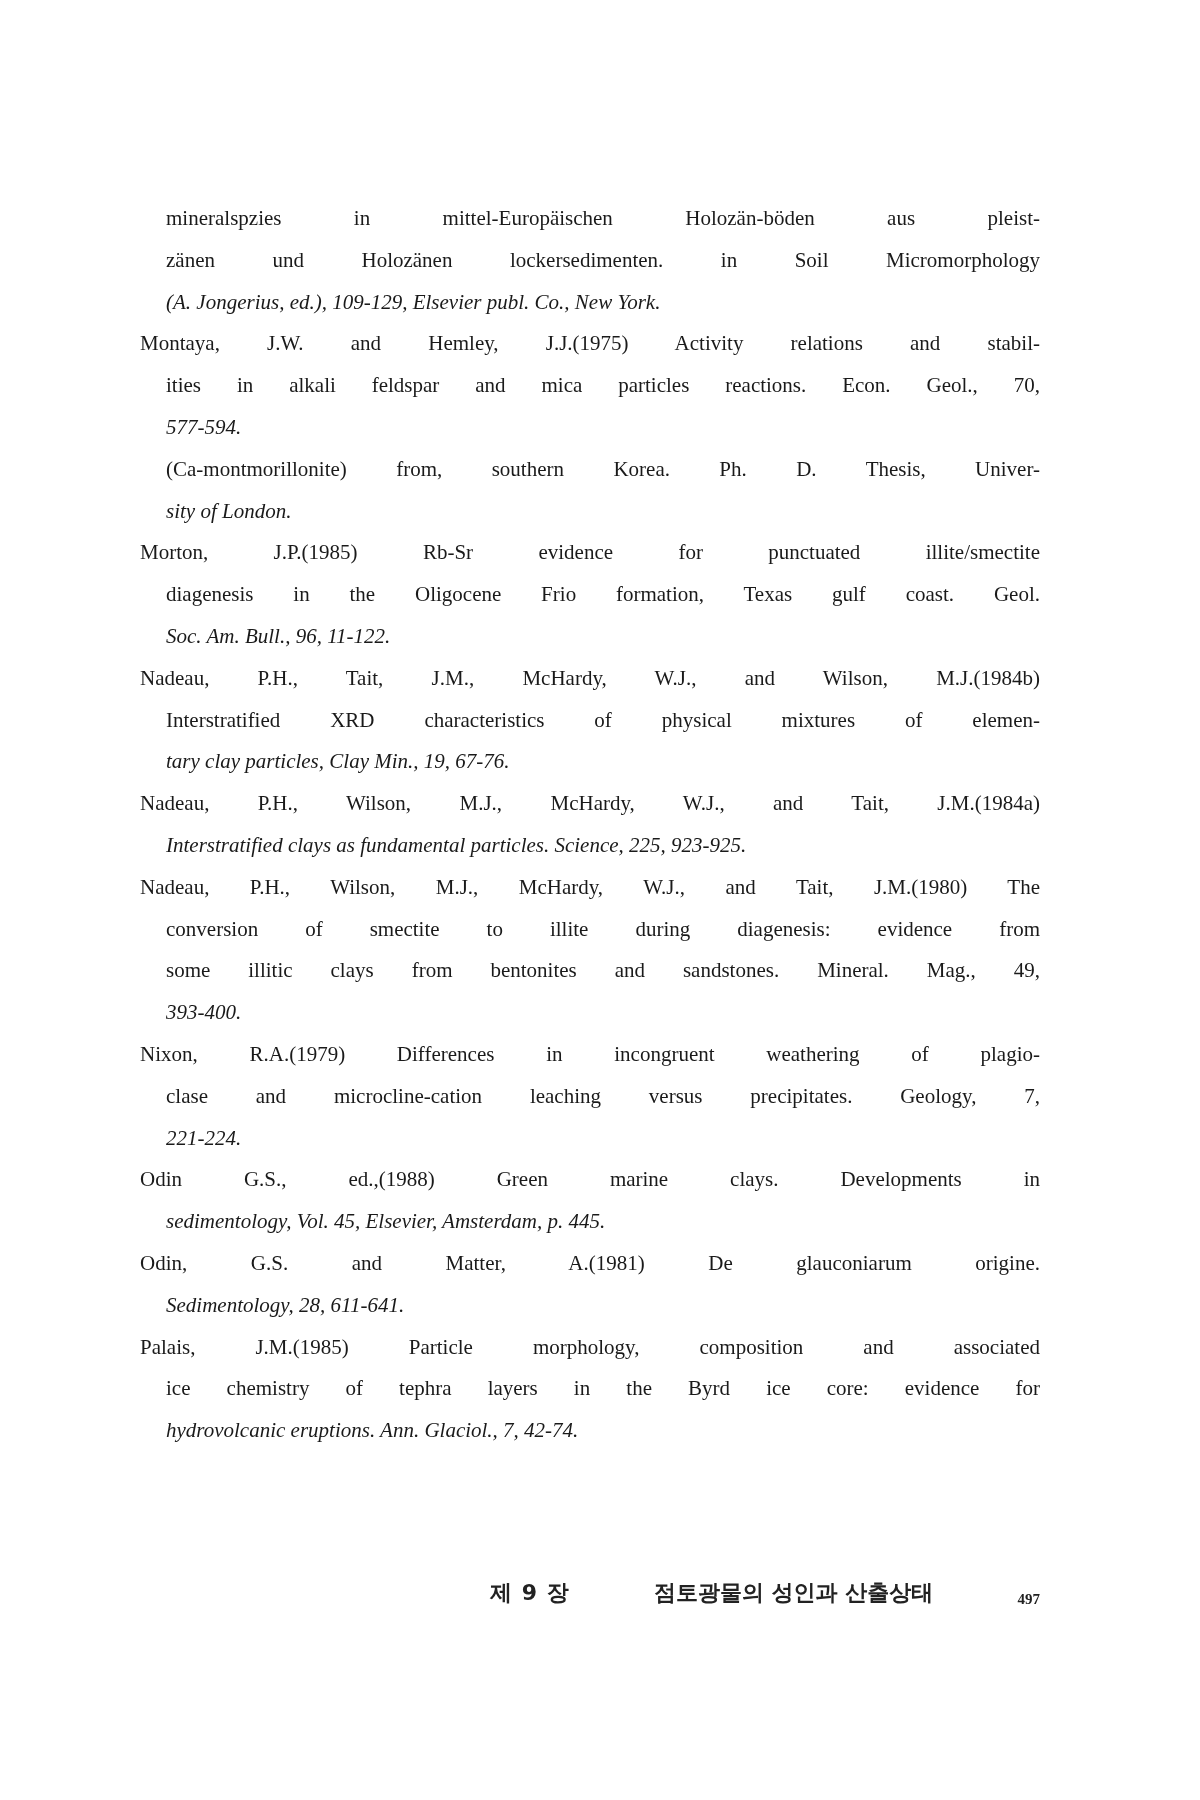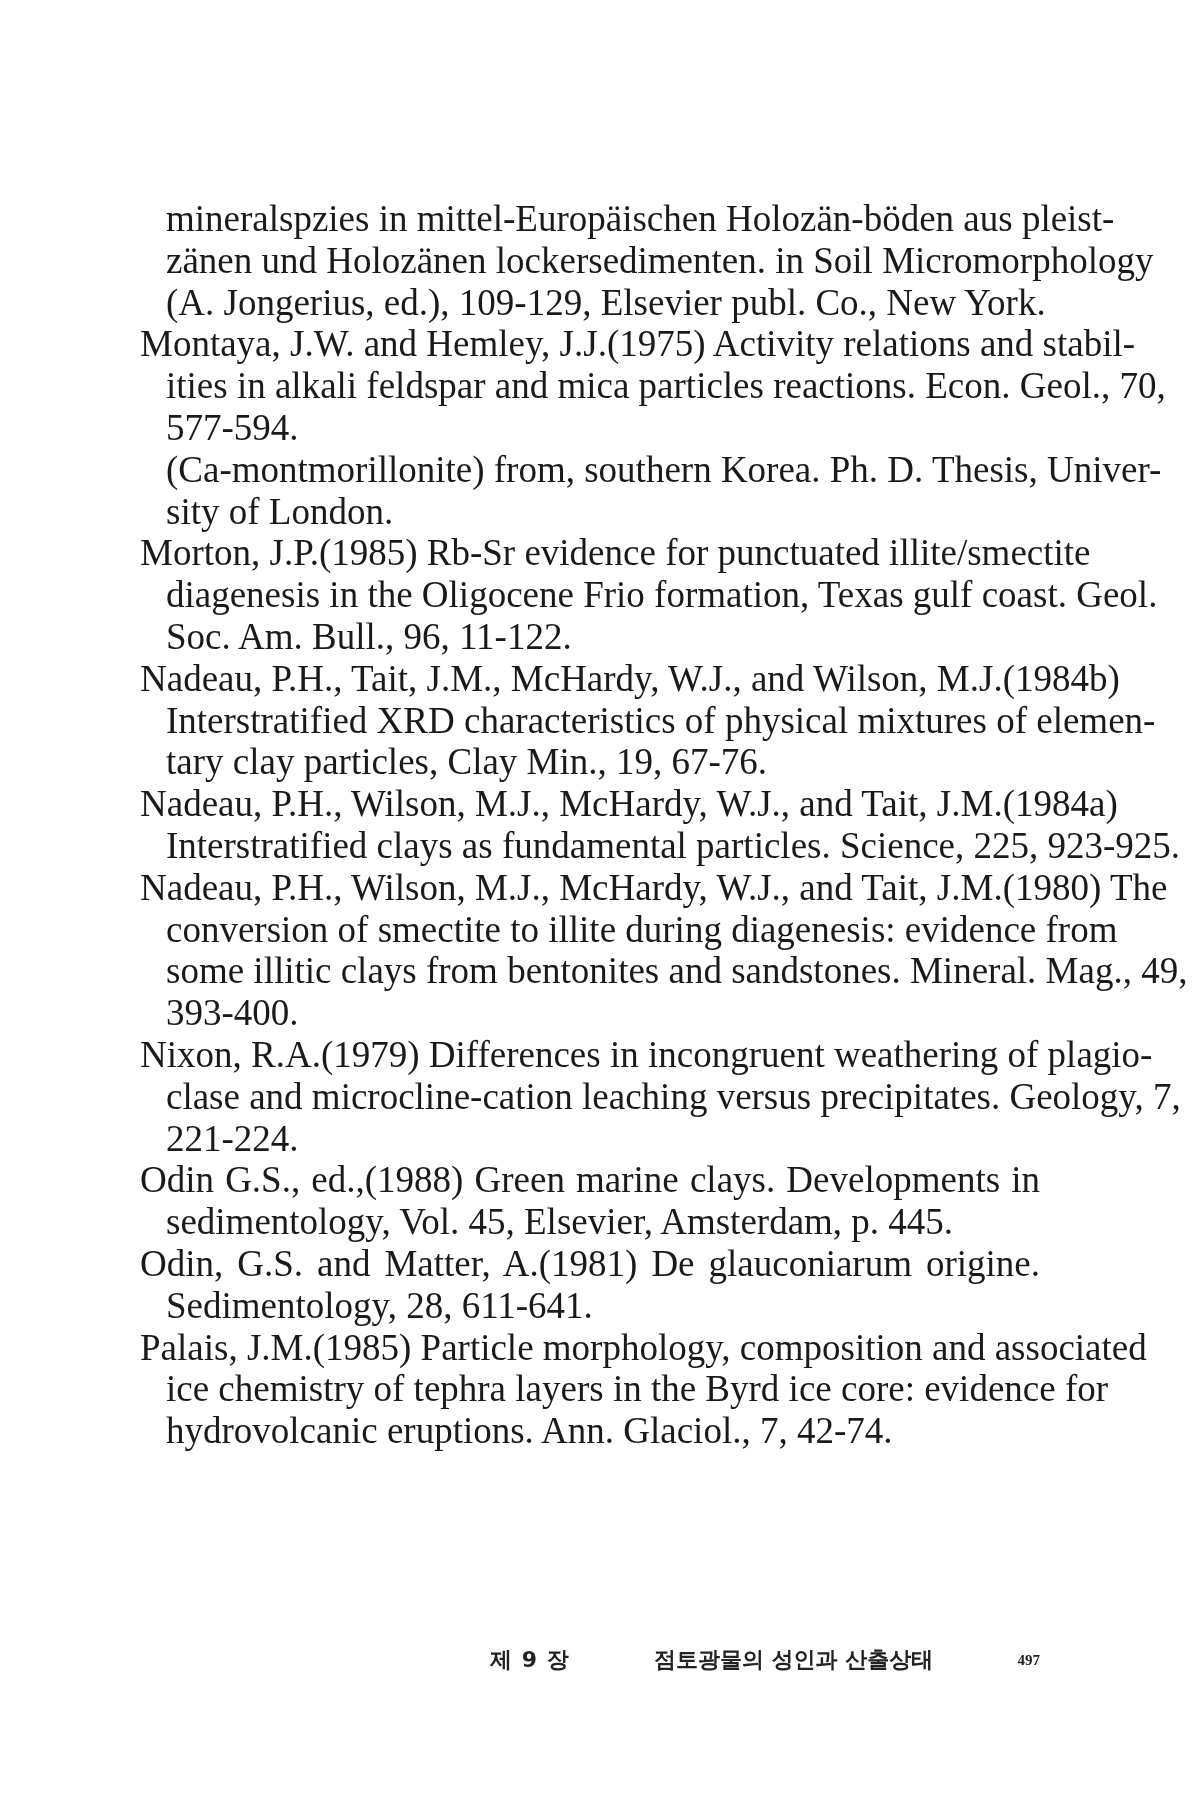--- a/index.html
+++ b/index.html
@@ -1,27 +1,27 @@
 <!DOCTYPE html>
 <html><head>
 <meta charset="utf-8">
 <style>
   html, body { margin: 0; padding: 0; background: #ffffff; }
   body { width: 1200px; height: 1800px; position: relative; overflow: hidden;
          font-family: "Liberation Serif", "DejaVu Serif", serif; color: #1a1a1a; }
   .page { position: absolute; left: 166px; top: 198px; width: 874px; }
-  .entry { font-size: 37px; line-height: 41.8px; padding-left: 0; margin: 0; }
+  .entry { font-size: 21px; line-height: 41.8px; padding-left: 0; margin: 0; }
   .entry .line { display: block; white-space: nowrap; }
   .ref { margin: 0; }
   .ref .line { display: block; white-space: nowrap; text-align: justify; text-align-last: justify; }
-  .ref .line.last { text-align-last: left; }
+  .ref .line.last { text-align-last: left; font-style: italic; }
   .ref .line.first { margin-left: -26px; }
-  .footer { position: absolute; top: 1640px; left: 490px; width: 550px; height: 40px;
+  .footer { position: absolute; top: 1568px; left: 490px; width: 550px; height: 40px;
             font-family: "DejaVu Sans", sans-serif; font-size: 22px; font-weight: bold;
-            display: flex; justify-content: space-between; align-items: center; color: #222; }
+            display: flex; justify-content: space-between; align-items: flex-end; color: #222; }
   .footer .chap { letter-spacing: 1px; }
   .footer .pg { font-family: "Liberation Serif", serif; font-size: 15px; }
 </style>
 </head>
 <body>
 
 <div class="page" id="refs">
     <div class="ref entry">
       <span class="line">mineralspzies in mittel-Europäischen Holozän-böden aus pleist-</span>
       <span class="line">zänen und Holozänen lockersedimenten. in Soil Micromorphology</span>

